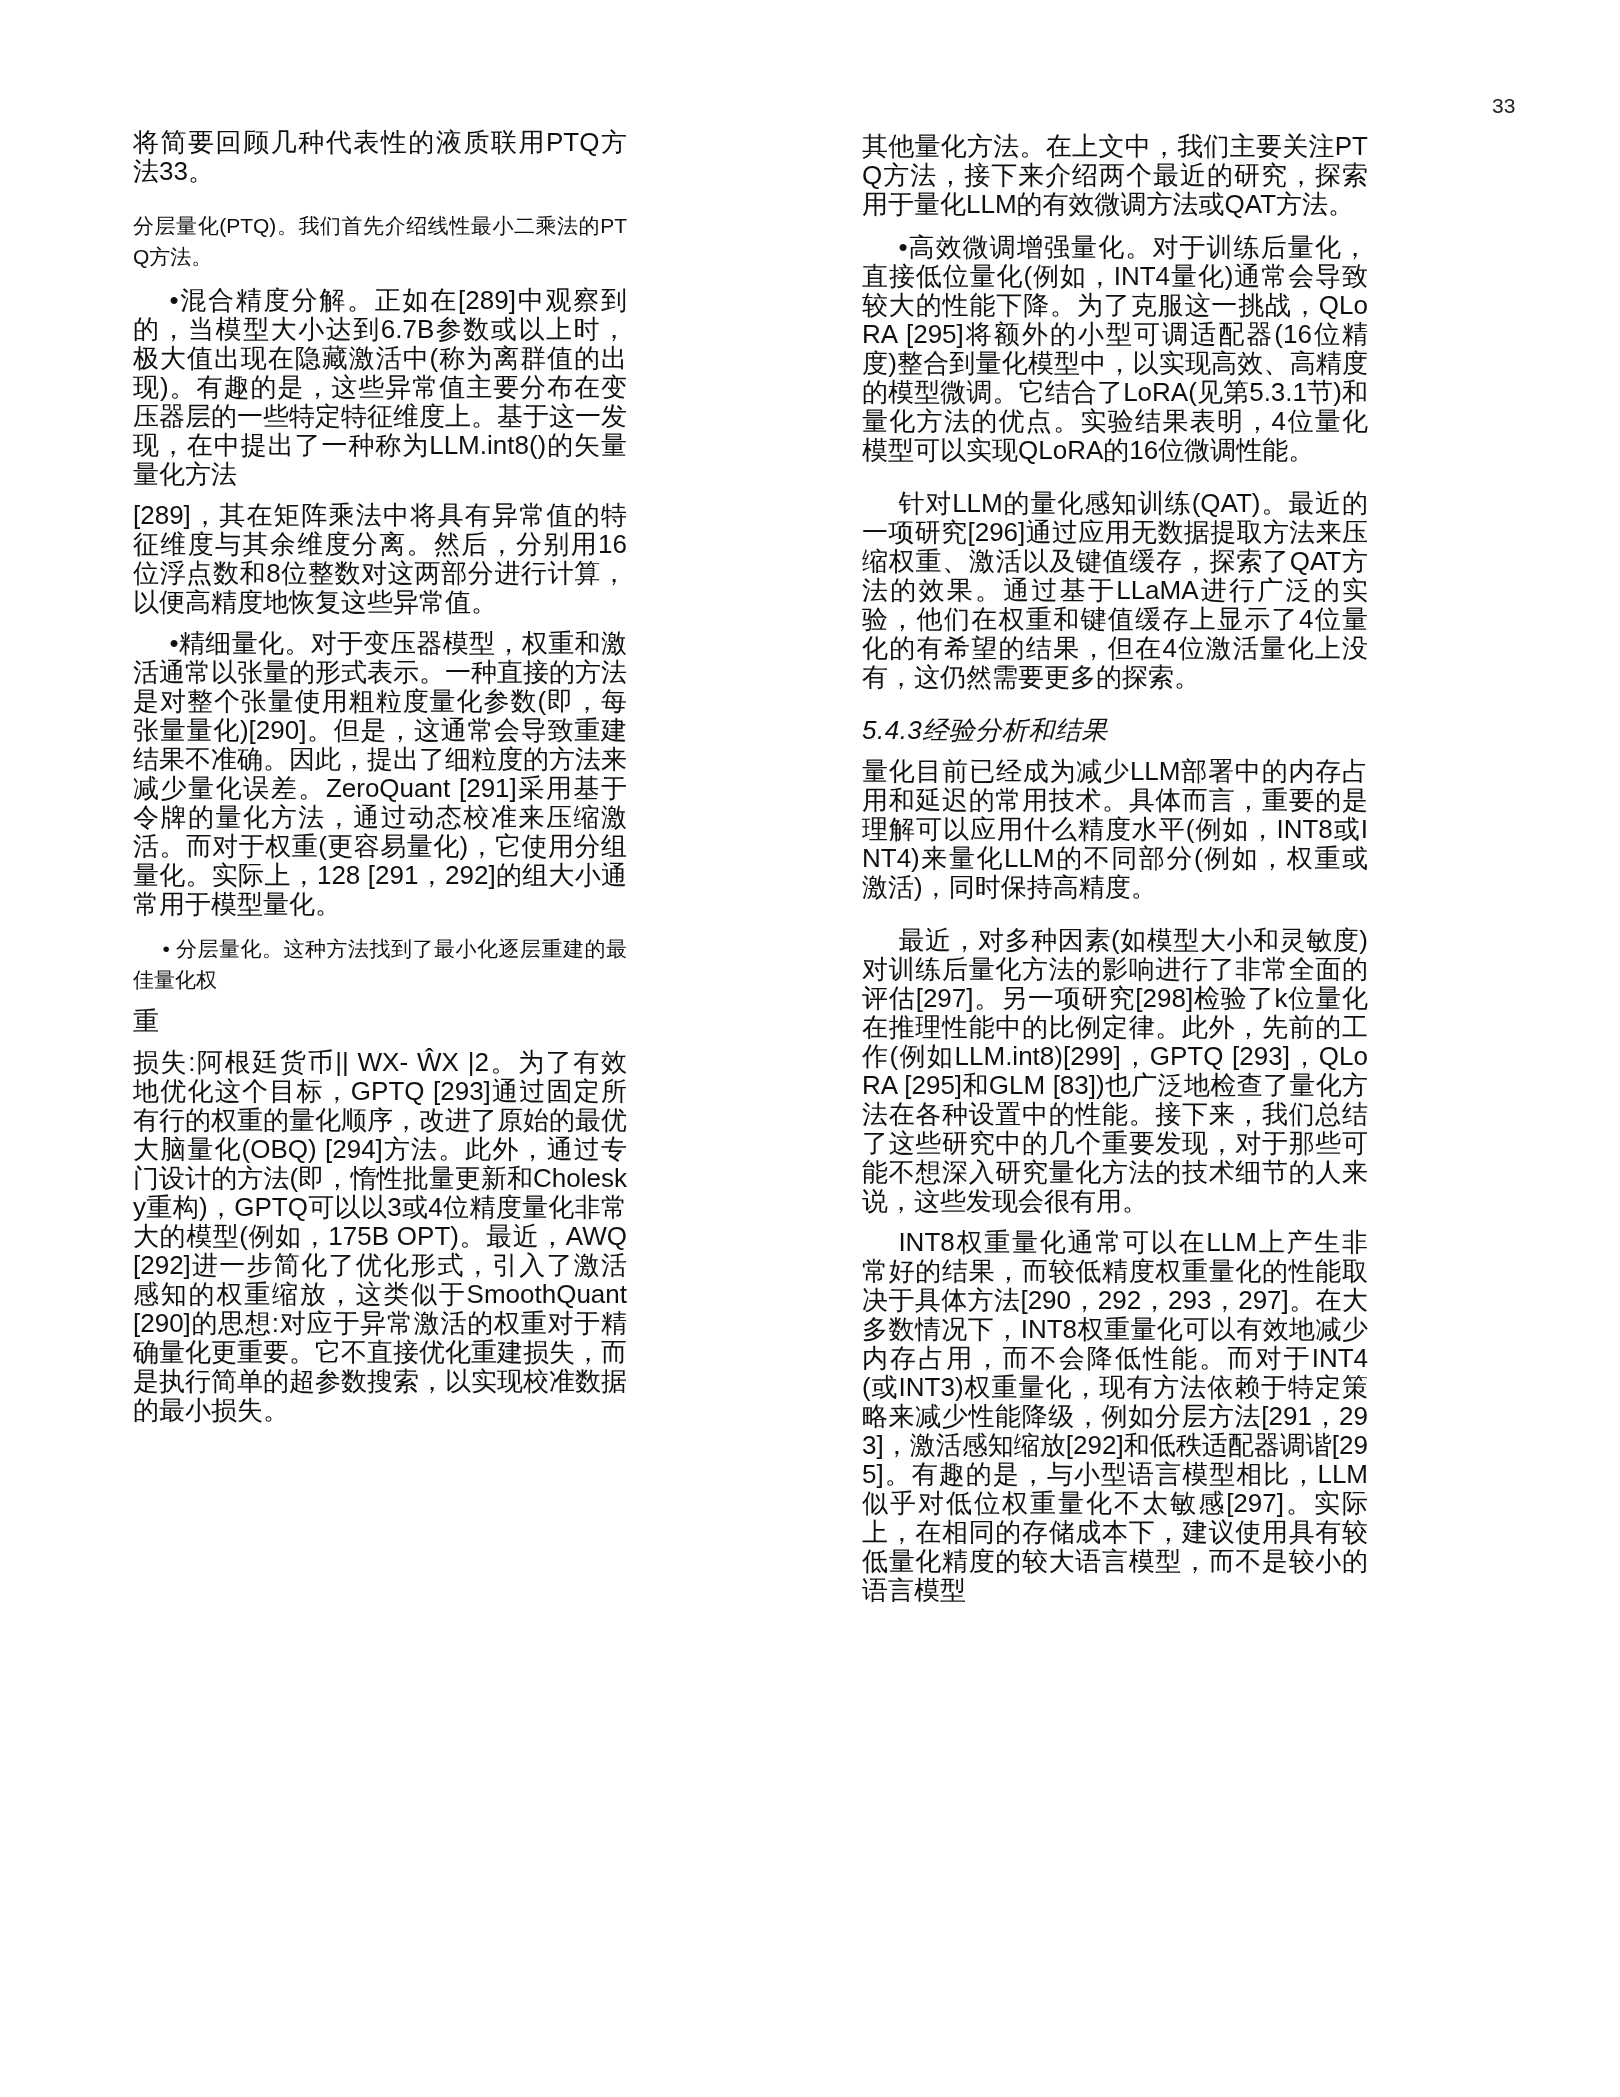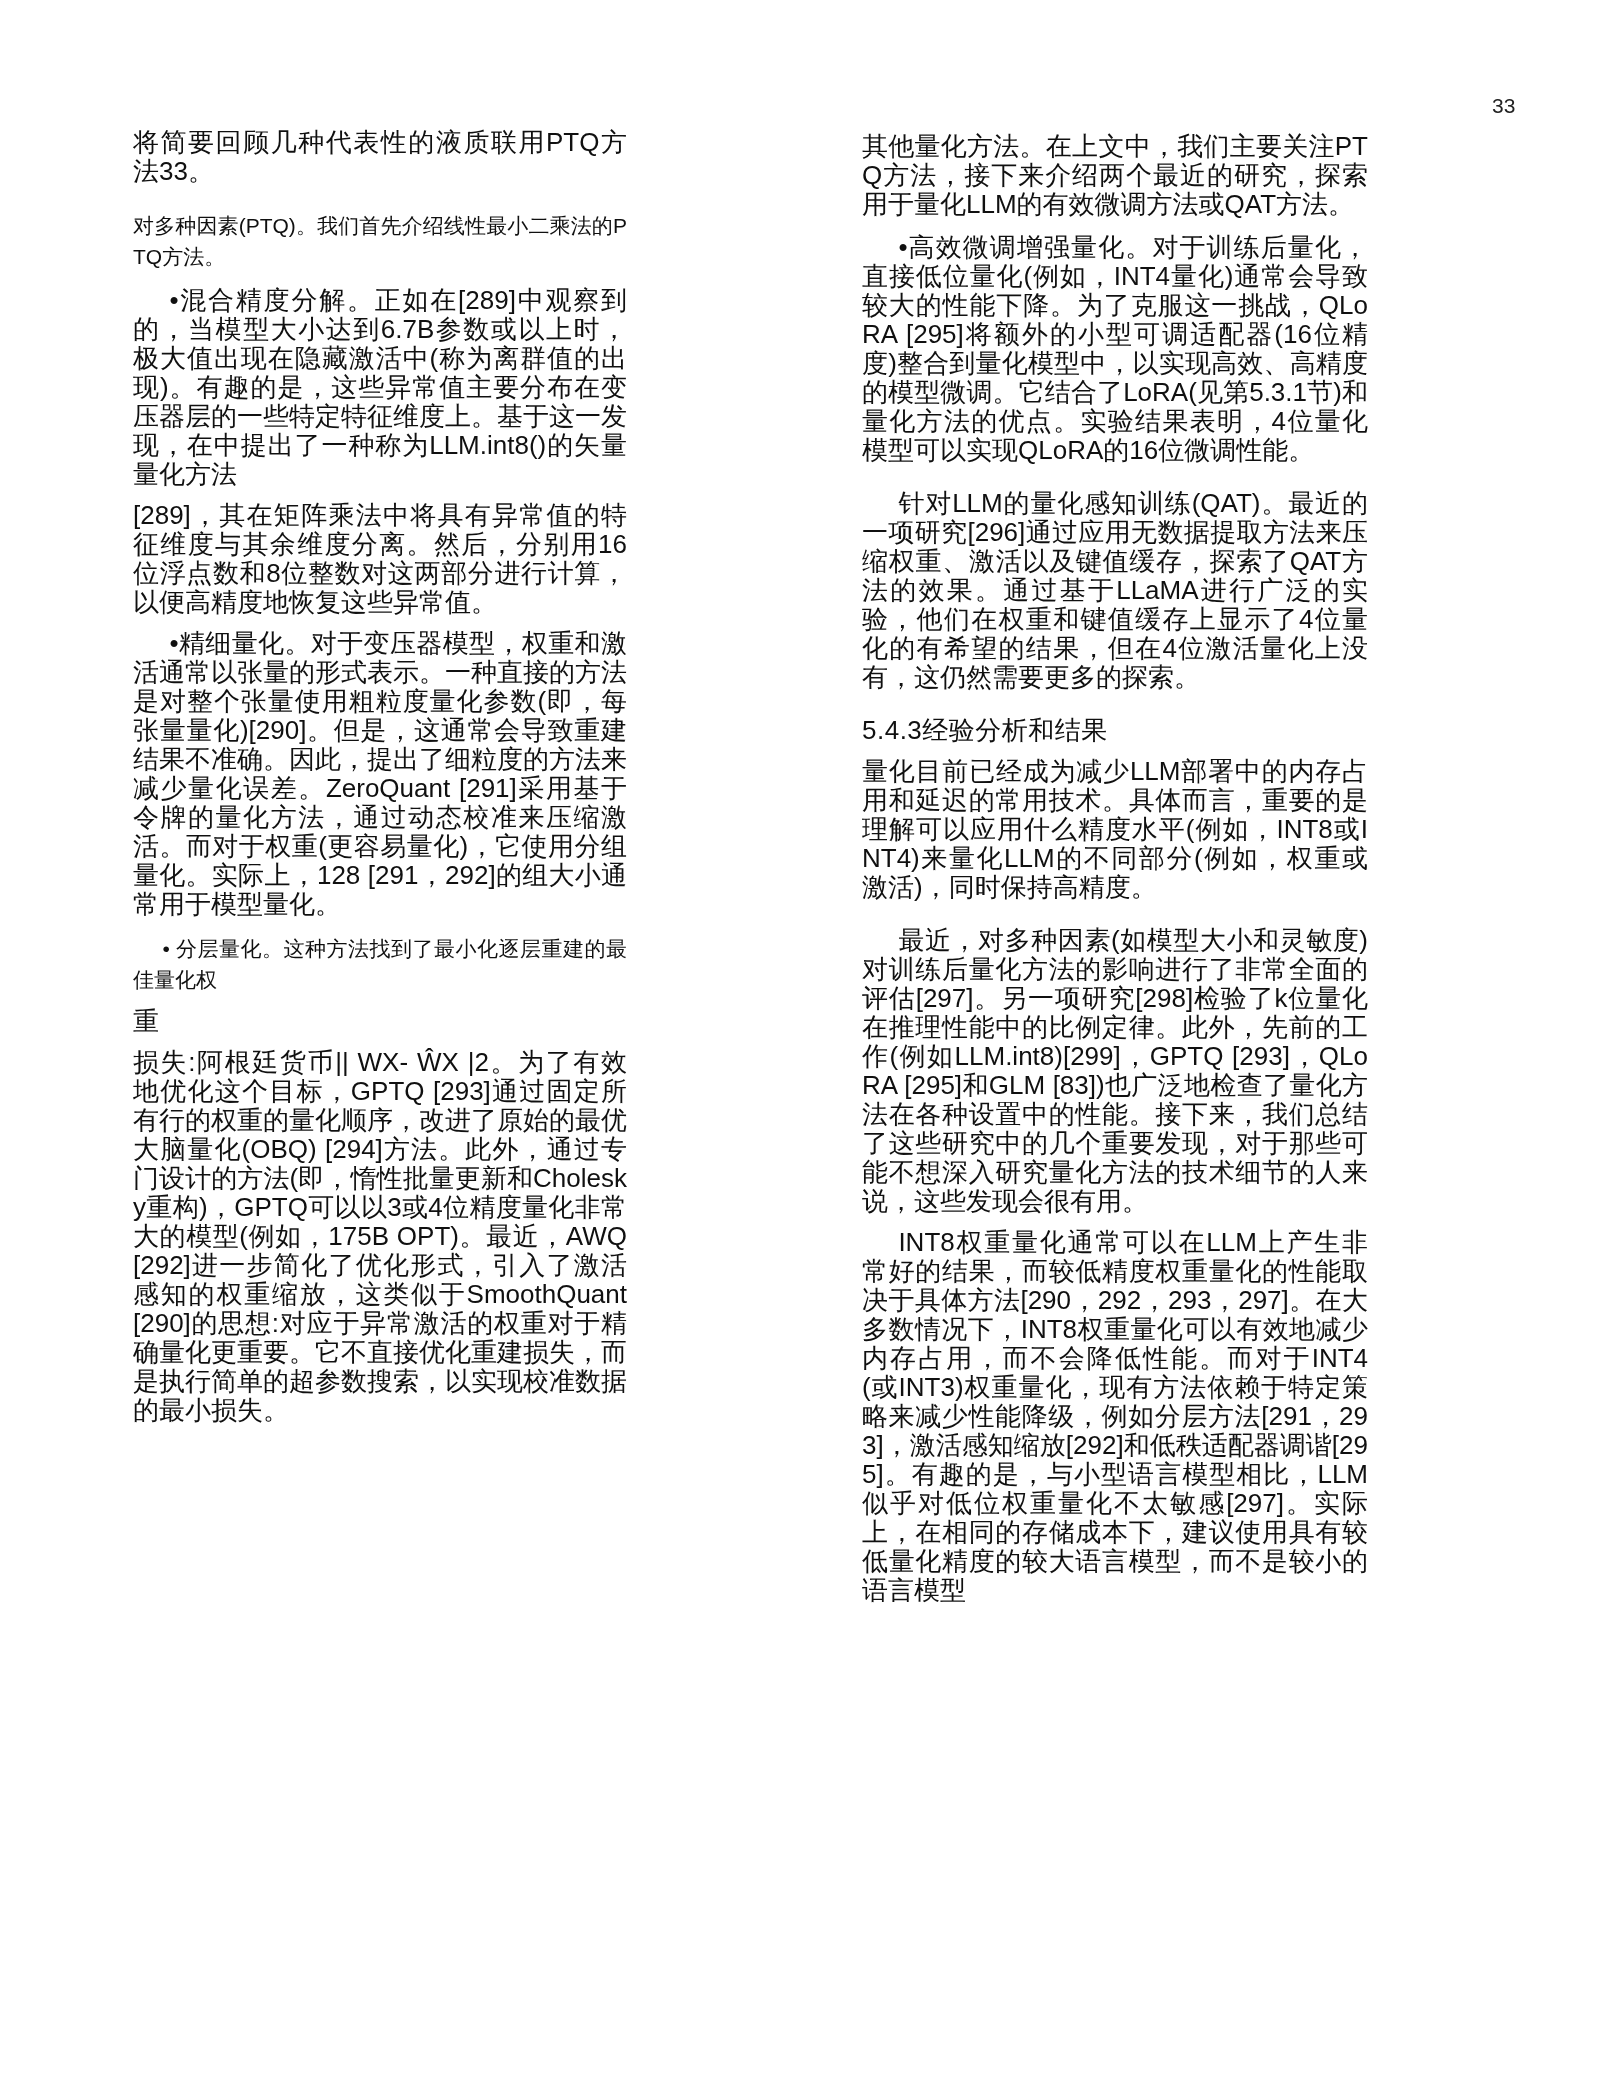--- a/index.html
+++ b/index.html
@@ -36,30 +36,30 @@
     text-align: justify;
     text-justify: inter-ideograph;
     word-break: break-all;
     color: #101010;
   }
   .indent { text-indent: 1.4em; }
   .mb-xs { margin-bottom: 6px; }
   .mb-s  { margin-bottom: 14px; }
   .mb-m  { margin-bottom: 24px; }
   .mb-l  { margin-bottom: 40px; }
-  .heading { letter-spacing: 0.5px; }
+  .heading { letter-spacing: 0.5px; font-style: italic; }
 </style>
 </head>
 <body>
 
 <div class="page-number">33</div>
 
 <div class="col col-left">
   <p class="body mb-m">将简要回顾几种代表性的液质联用PTQ方法33。</p>
-  <p class="small mb-s">对多种因素(PTQ)。我们首先介绍线性最小二乘法的PTQ方法。</p>
+  <p class="small mb-s">分层量化(PTQ)。我们首先介绍线性最小二乘法的PTQ方法。</p>
   <p class="body indent">•混合精度分解。正如在[289]中观察到的，当模型大小达到6.7B参数或以上时，极大值出现在隐藏激活中(称为离群值的出现)。有趣的是，这些异常值主要分布在变压器层的一些特定特征维度上。基于这一发现，在中提出了一种称为LLM.int8()的矢量量化方法</p>
   <p class="body">[289]，其在矩阵乘法中将具有异常值的特征维度与其余维度分离。然后，分别用16位浮点数和8位整数对这两部分进行计算，以便高精度地恢复这些异常值。</p>
   <p class="body indent mb-s">•精细量化。对于变压器模型，权重和激活通常以张量的形式表示。一种直接的方法是对整个张量使用粗粒度量化参数(即，每张量量化)[290]。但是，这通常会导致重建结果不准确。因此，提出了细粒度的方法来减少量化误差。ZeroQuant [291]采用基于令牌的量化方法，通过动态校准来压缩激活。而对于权重(更容易量化)，它使用分组量化。实际上，128 [291，292]的组大小通常用于模型量化。</p>
   <p class="small indent">• 分层量化。这种方法找到了最小化逐层重建的最佳量化权</p>
   <p class="body">重</p>
   <p class="body mb-l">损失:阿根廷货币|| WX- ŴX |2。为了有效地优化这个目标，GPTQ [293]通过固定所有行的权重的量化顺序，改进了原始的最优大脑量化(OBQ) [294]方法。此外，通过专门设计的方法(即，惰性批量更新和Cholesky重构)，GPTQ可以以3或4位精度量化非常大的模型(例如，175B OPT)。最近，AWQ [292]进一步简化了优化形式，引入了激活感知的权重缩放，这类似于SmoothQuant [290]的思想:对应于异常激活的权重对于精确量化更重要。它不直接优化重建损失，而是执行简单的超参数搜索，以实现校准数据的最小损失。</p>
 
 </div>
 
 <div class="col col-right">

